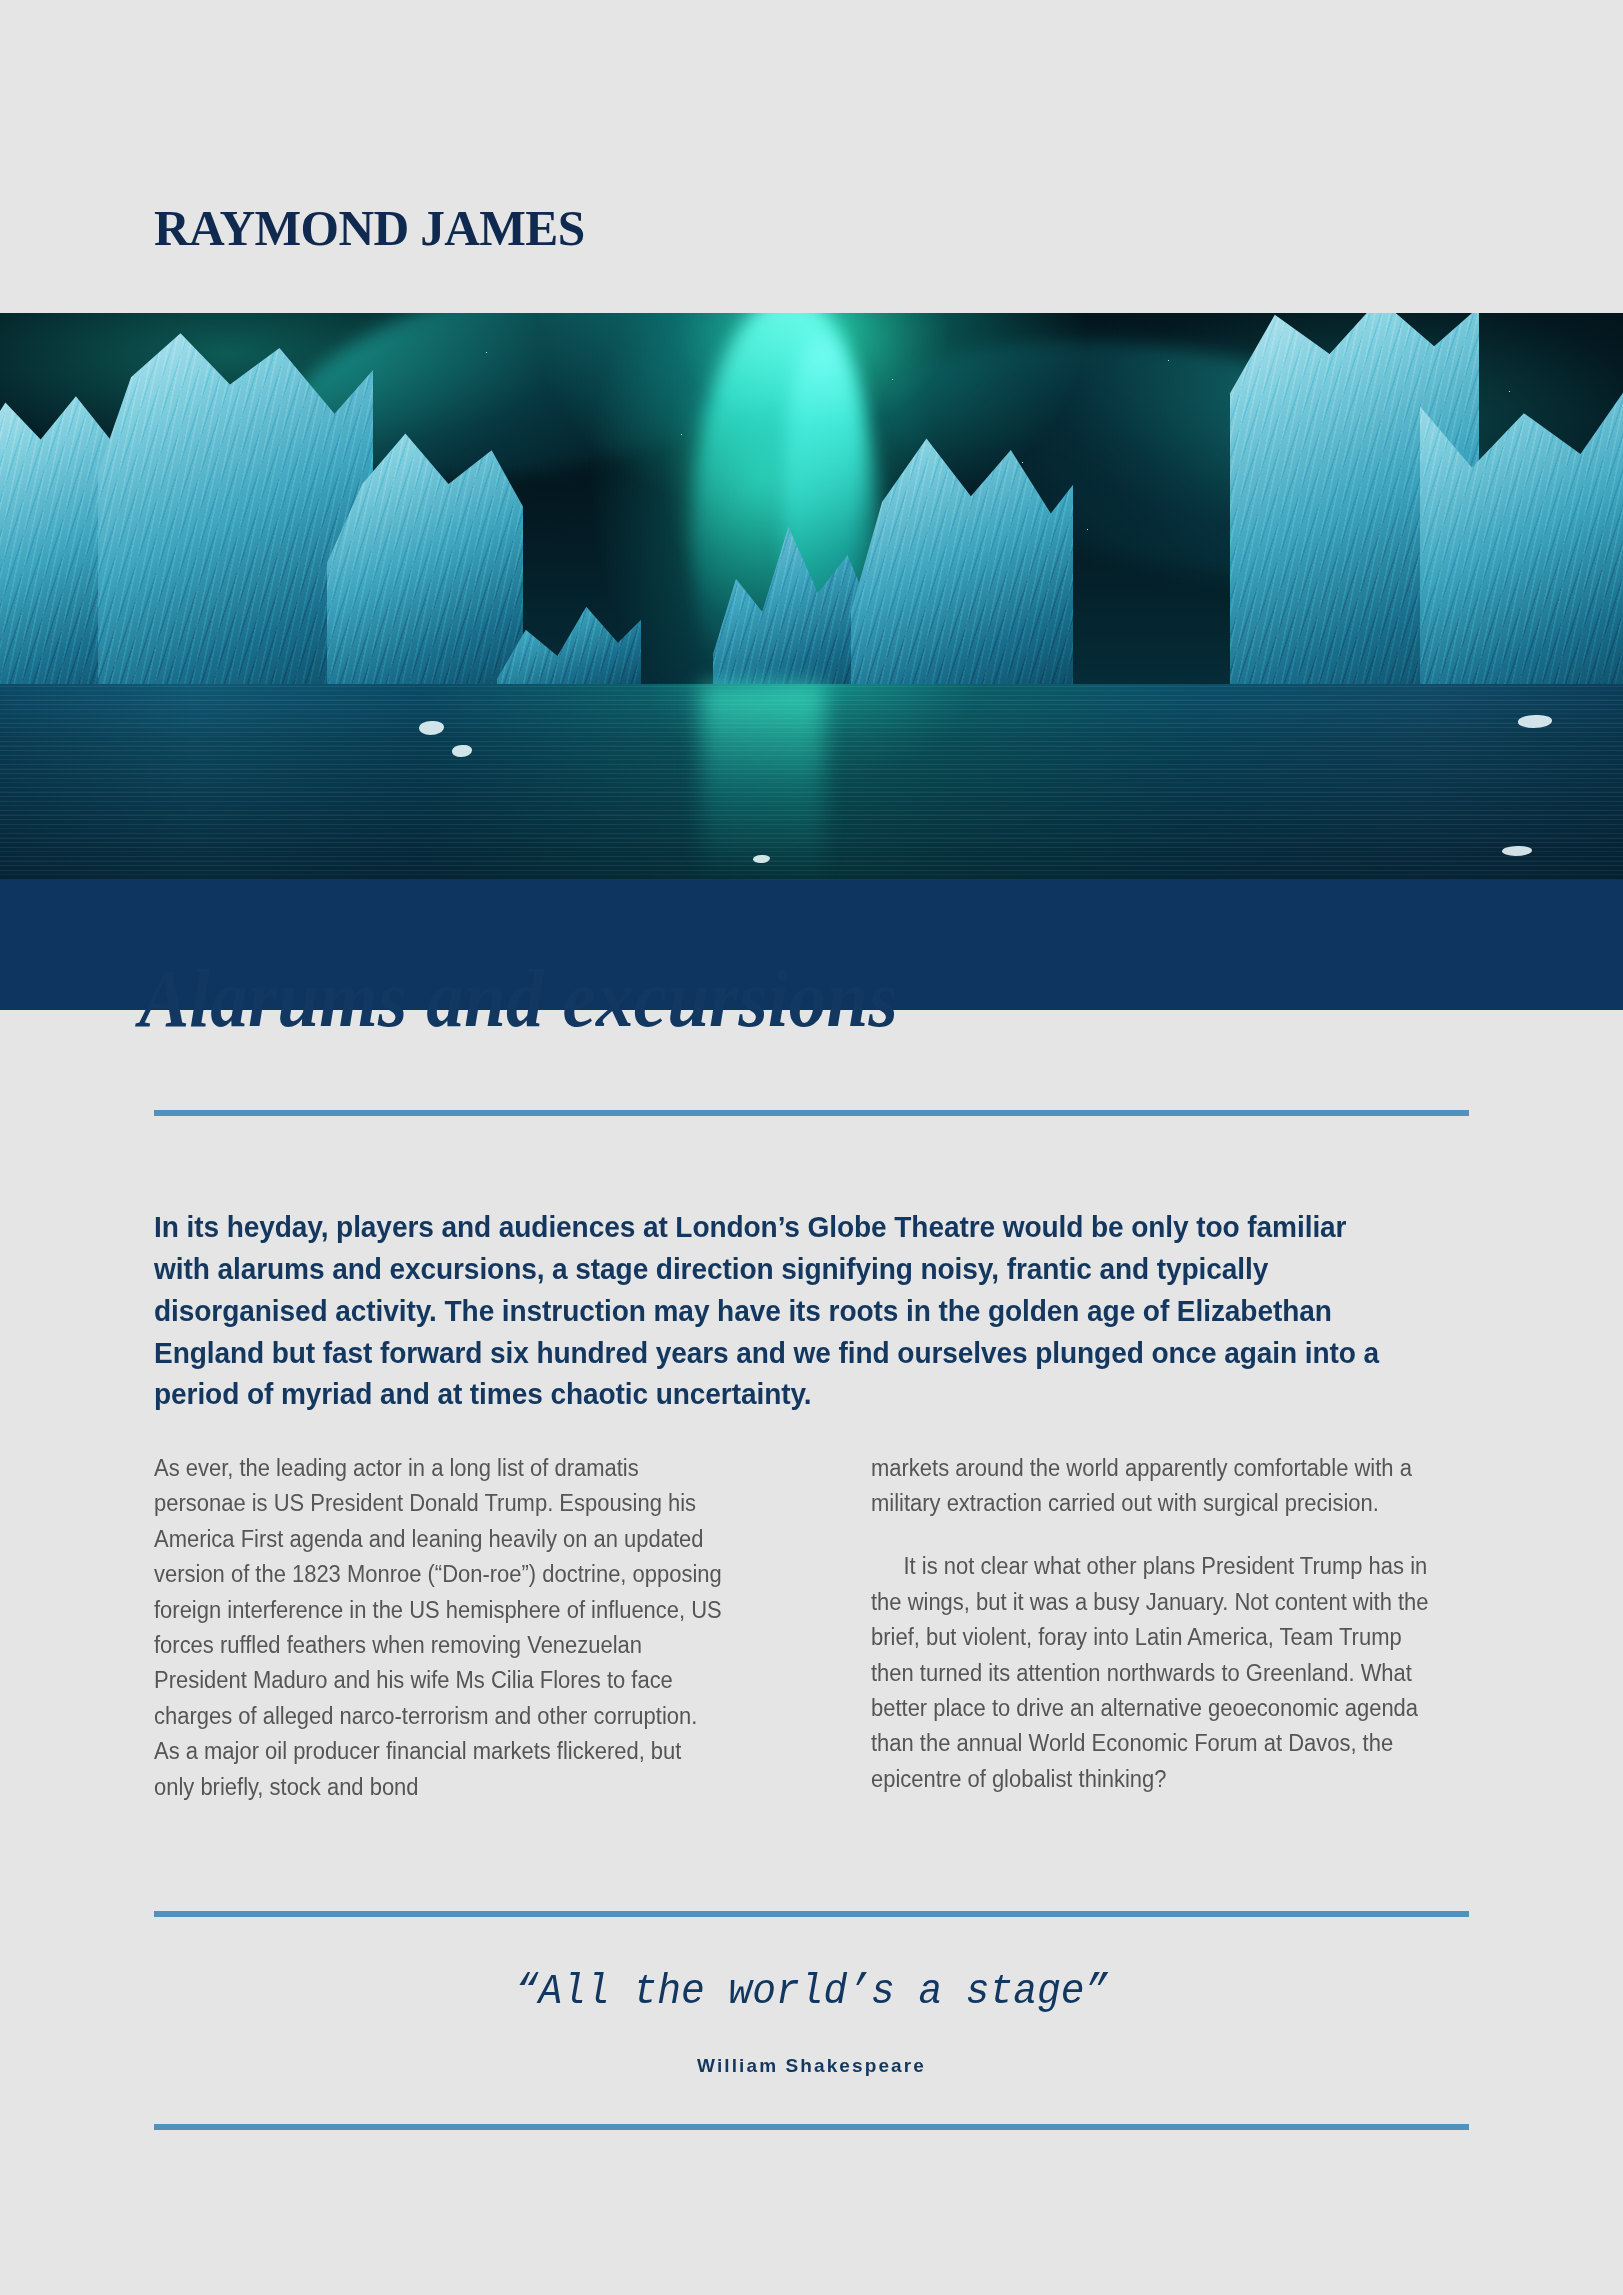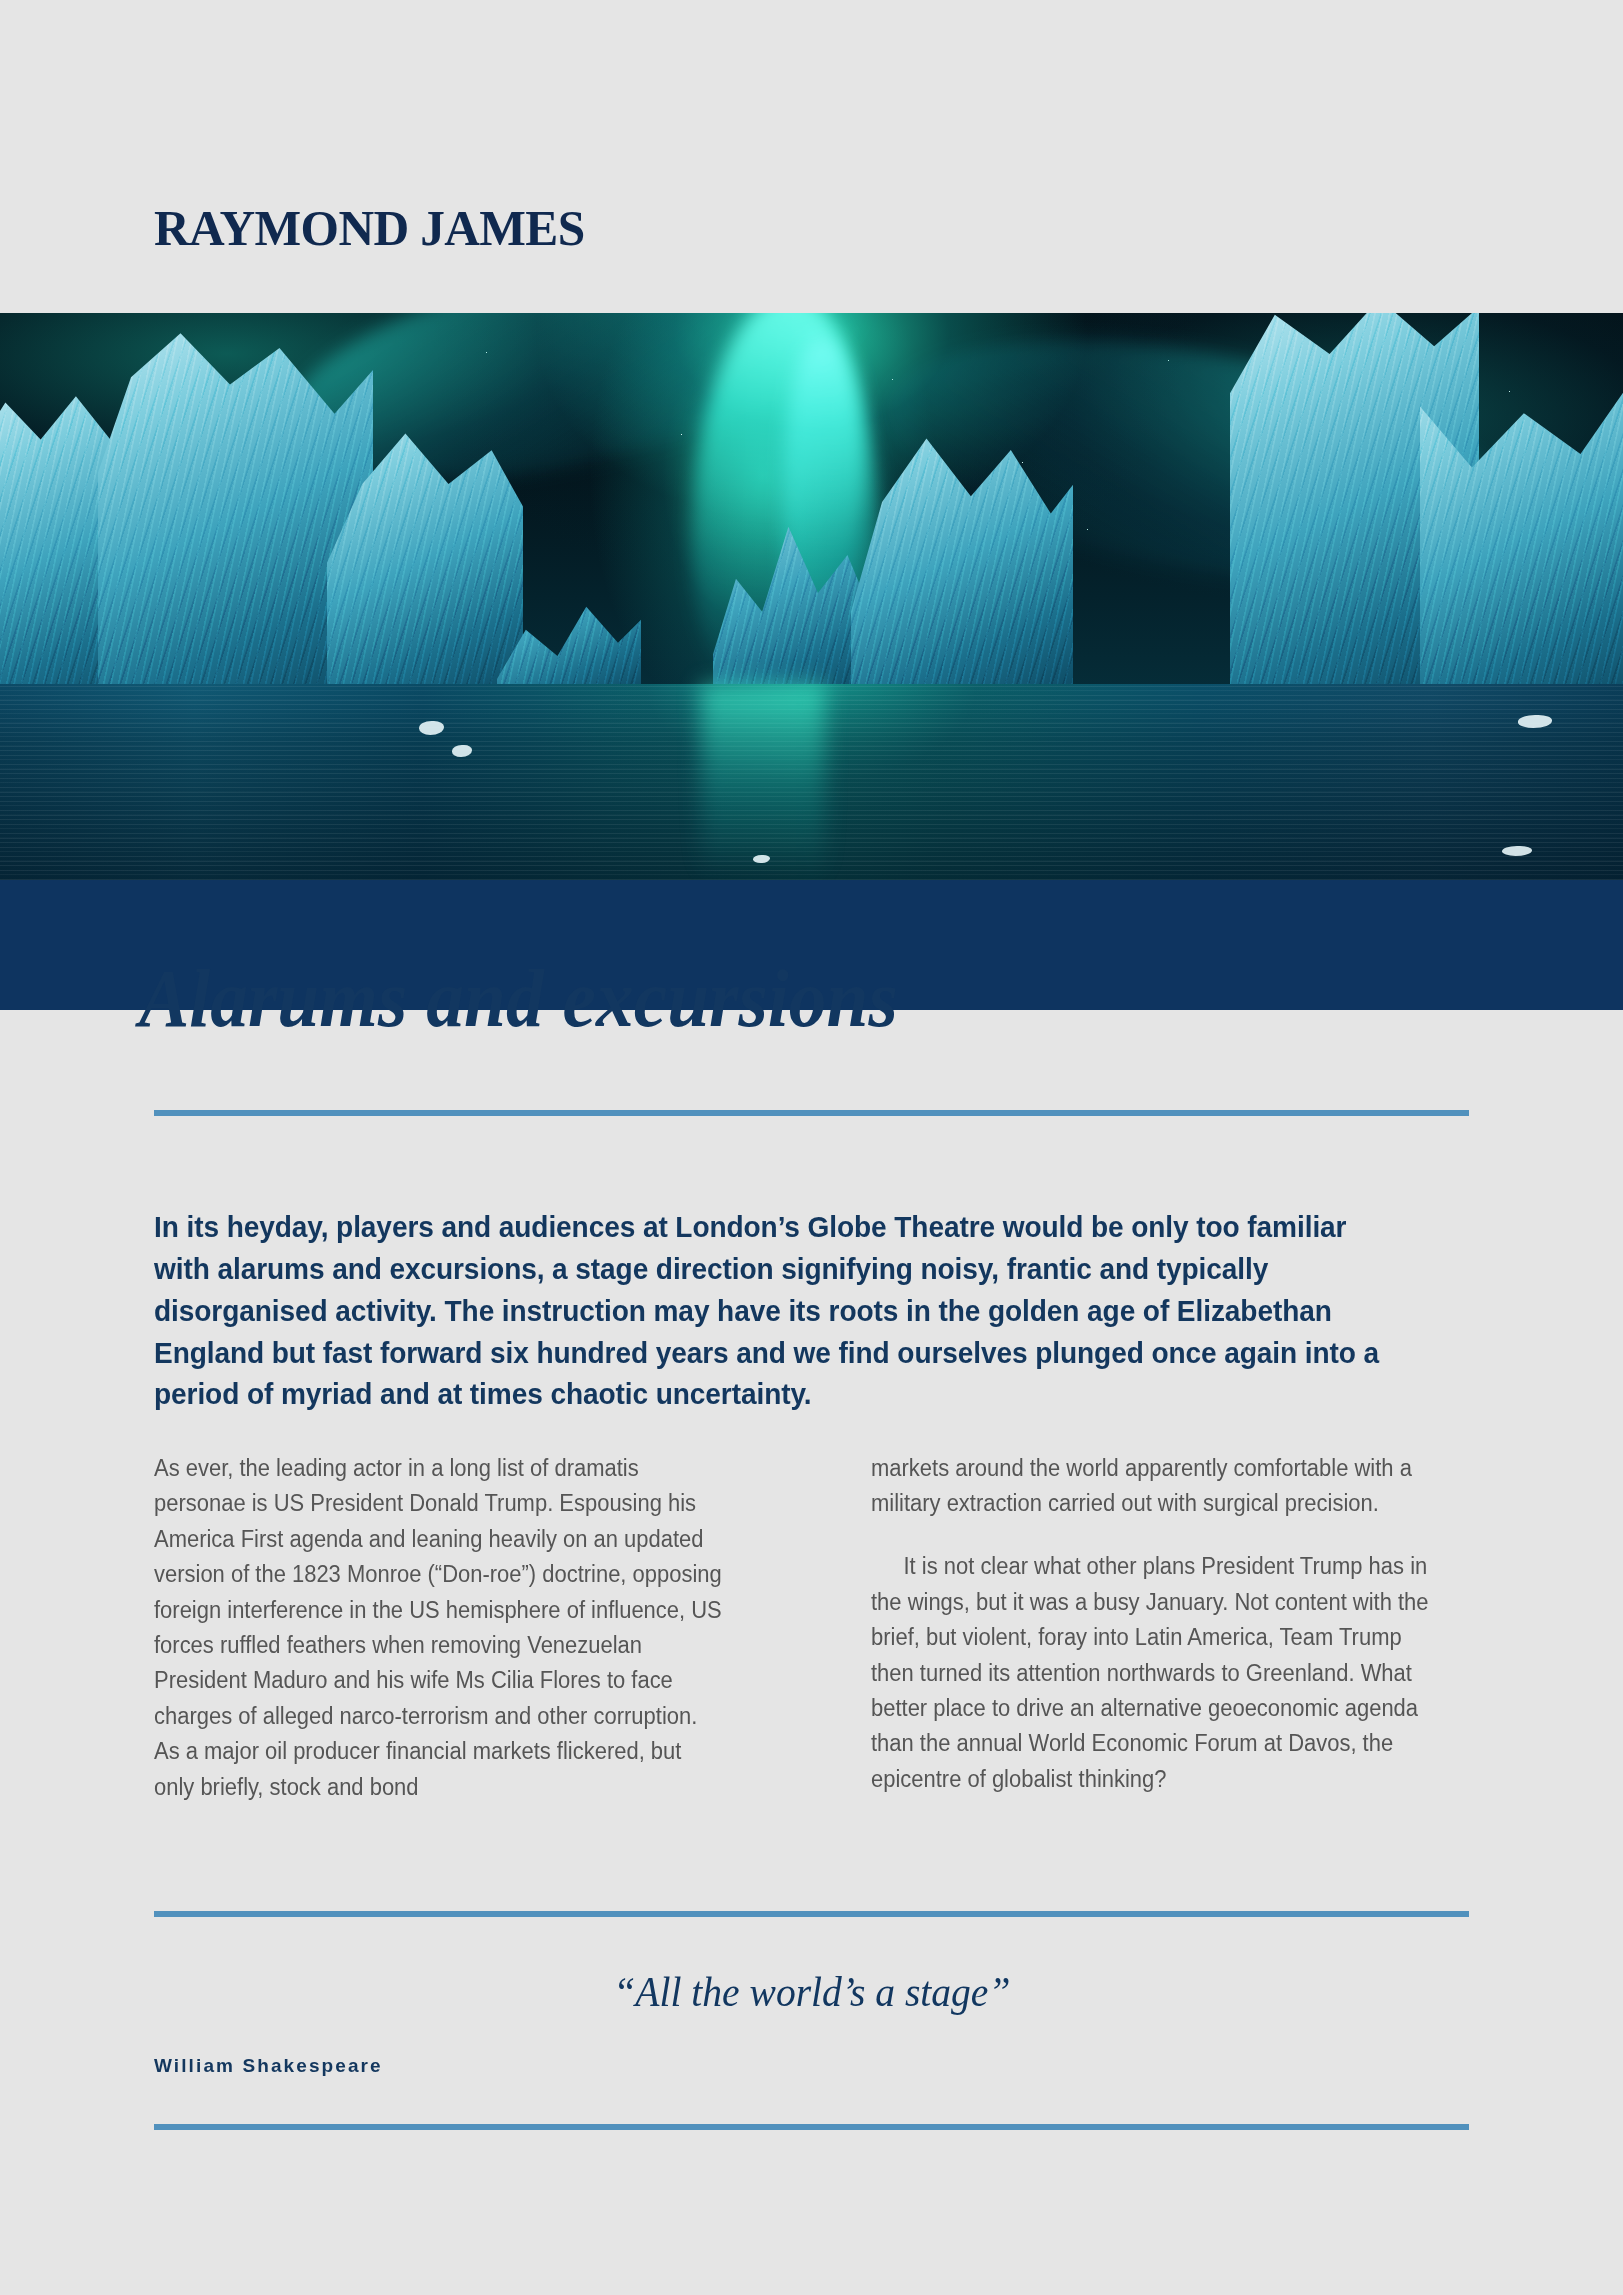--- a/index.html
+++ b/index.html
@@ -285,33 +285,33 @@
   .col p + p { margin-top: 27.5px; }
   .col p.indent { text-indent: 34px; }
 
   
   .pullquote {
     position: absolute;
     left: 154px;
     top: 1970px;
     width: 1315px;
     text-align: center;
-    font-family: Liberation Serif, serif;
+    font-family: Liberation Mono, monospace;
     font-style: italic;
     font-size: 43px;
     color: #123760;
     line-height: 1;
   }
   .pullquote-inner { display: inline-block; transform: scaleX(0.92); }
   .quote-attrib {
     position: absolute;
     left: 154px;
     top: 2055px;
     width: 1315px;
-    text-align: left;
+    text-align: center;
     font-family: "Liberation Sans Narrow", "Liberation Sans", sans-serif;
     font-weight: 700;
     font-size: 19px;
     letter-spacing: 2.1px;
     color: #13375e;
   }
 
   
   .footer {
     position: absolute;

